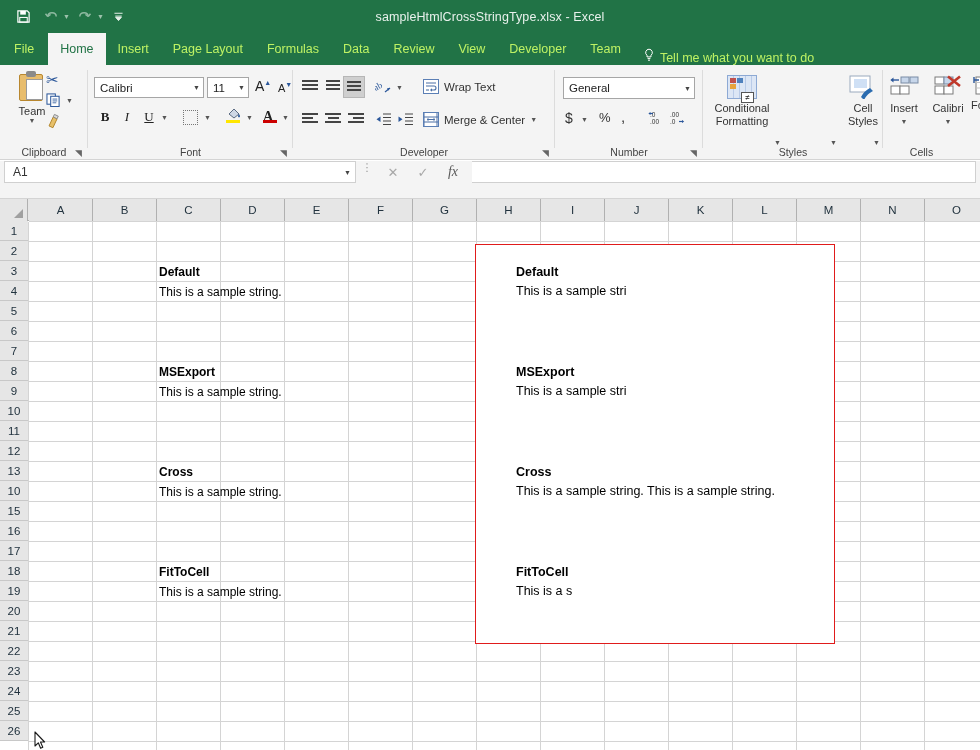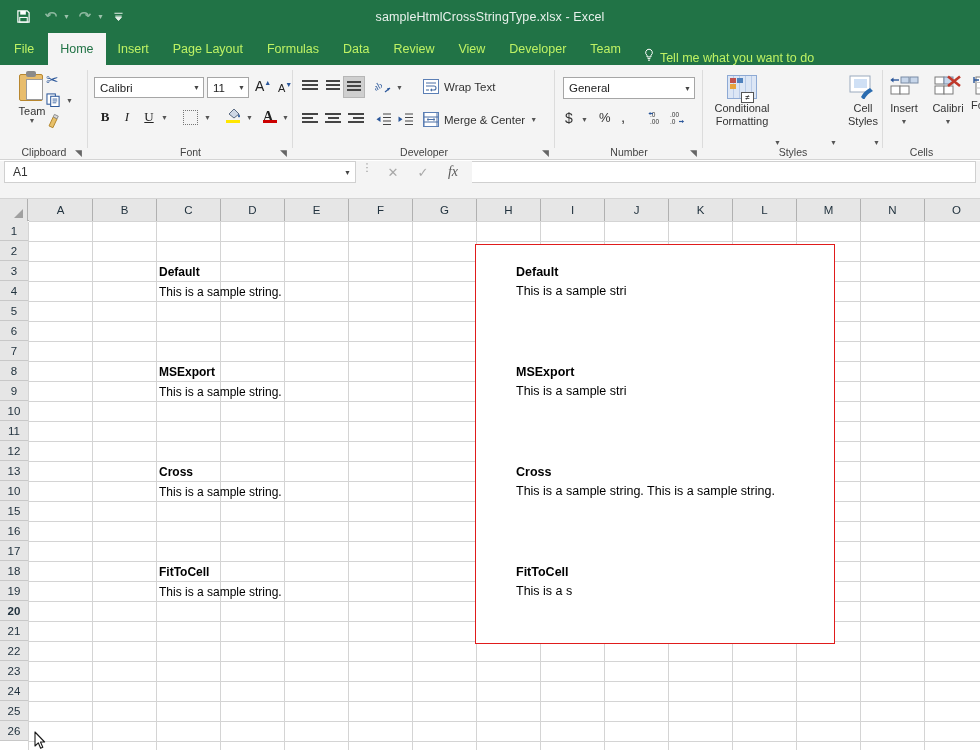--- a/index.html
+++ b/index.html
@@ -548,21 +548,21 @@
       <div class="rh" style="top: 180px;">10</div>
       <div class="rh" style="top: 200px;">11</div>
       <div class="rh" style="top: 220px;">12</div>
       <div class="rh" style="top: 240px;">13</div>
       <div class="rh" style="top: 260px;">10</div>
       <div class="rh" style="top: 280px;">15</div>
       <div class="rh" style="top: 300px;">16</div>
       <div class="rh" style="top: 320px;">17</div>
       <div class="rh" style="top: 340px;">18</div>
       <div class="rh" style="top: 360px;">19</div>
-      <div class="rh" style="top: 380px; font-weight: bold;">20</div>
+      <div class="rh" style="top: 380px;">20</div>
       <div class="rh" style="top: 400px;">21</div>
       <div class="rh" style="top: 420px;">22</div>
       <div class="rh" style="top: 440px;">23</div>
       <div class="rh" style="top: 460px;">24</div>
       <div class="rh" style="top: 480px;">25</div>
       <div class="rh" style="top: 500px;">26</div>
     </div>
   <div class="cells">
       <div class="vline" style="left: -1px;"></div>
       <div class="vline" style="left: 63px;"></div>

